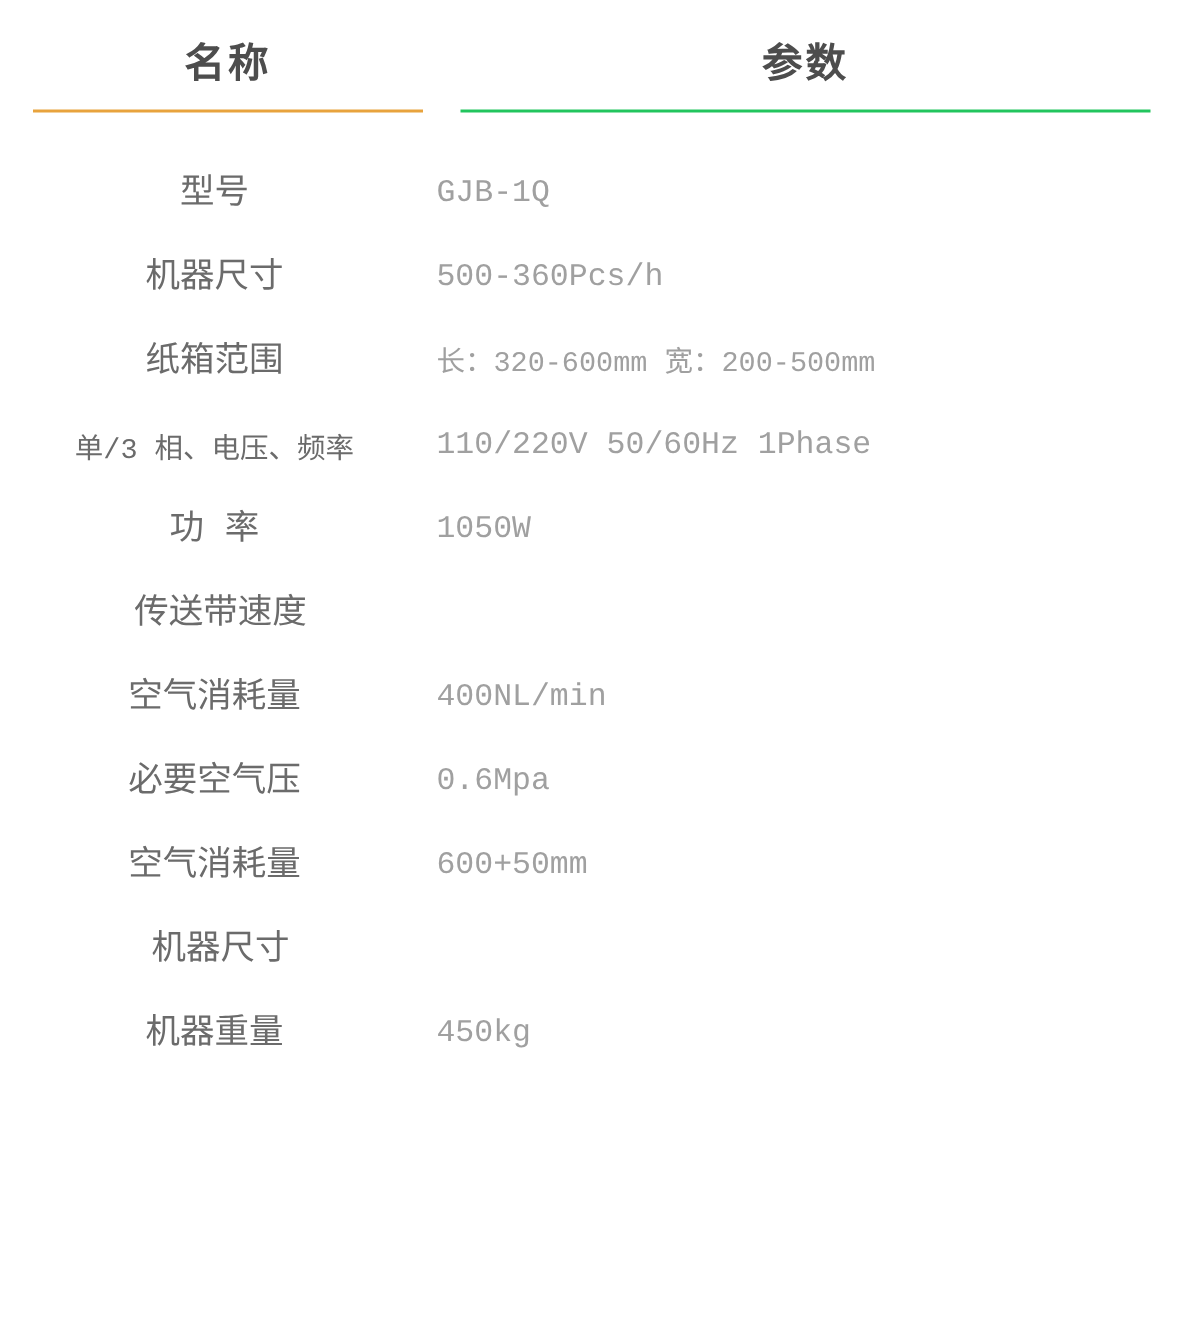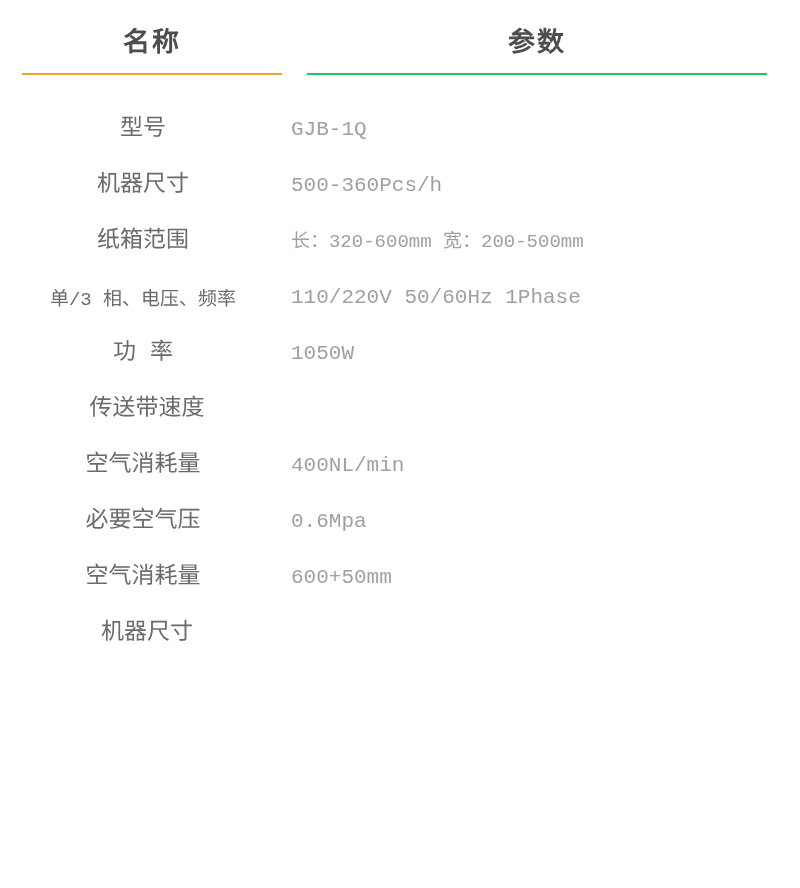--- a/index.html
+++ b/index.html
@@ -158,15 +158,21 @@
       <div class="cell-name">空气消耗量</div>
       <div class="cell-value">
         <span class="vline">600+50mm</span>
       </div>
     </div>
 
     <div class="spec-row">
       <div class="cell-name">机器尺寸</div>
     </div>
 
+    <div class="spec-row">
+      <div class="cell-name">机器重量</div>
+      <div class="cell-value">
+        <span class="vline">450kg</span>
+      </div>
+    </div>
 
   </div>
 </div>
 
 </body></html>

